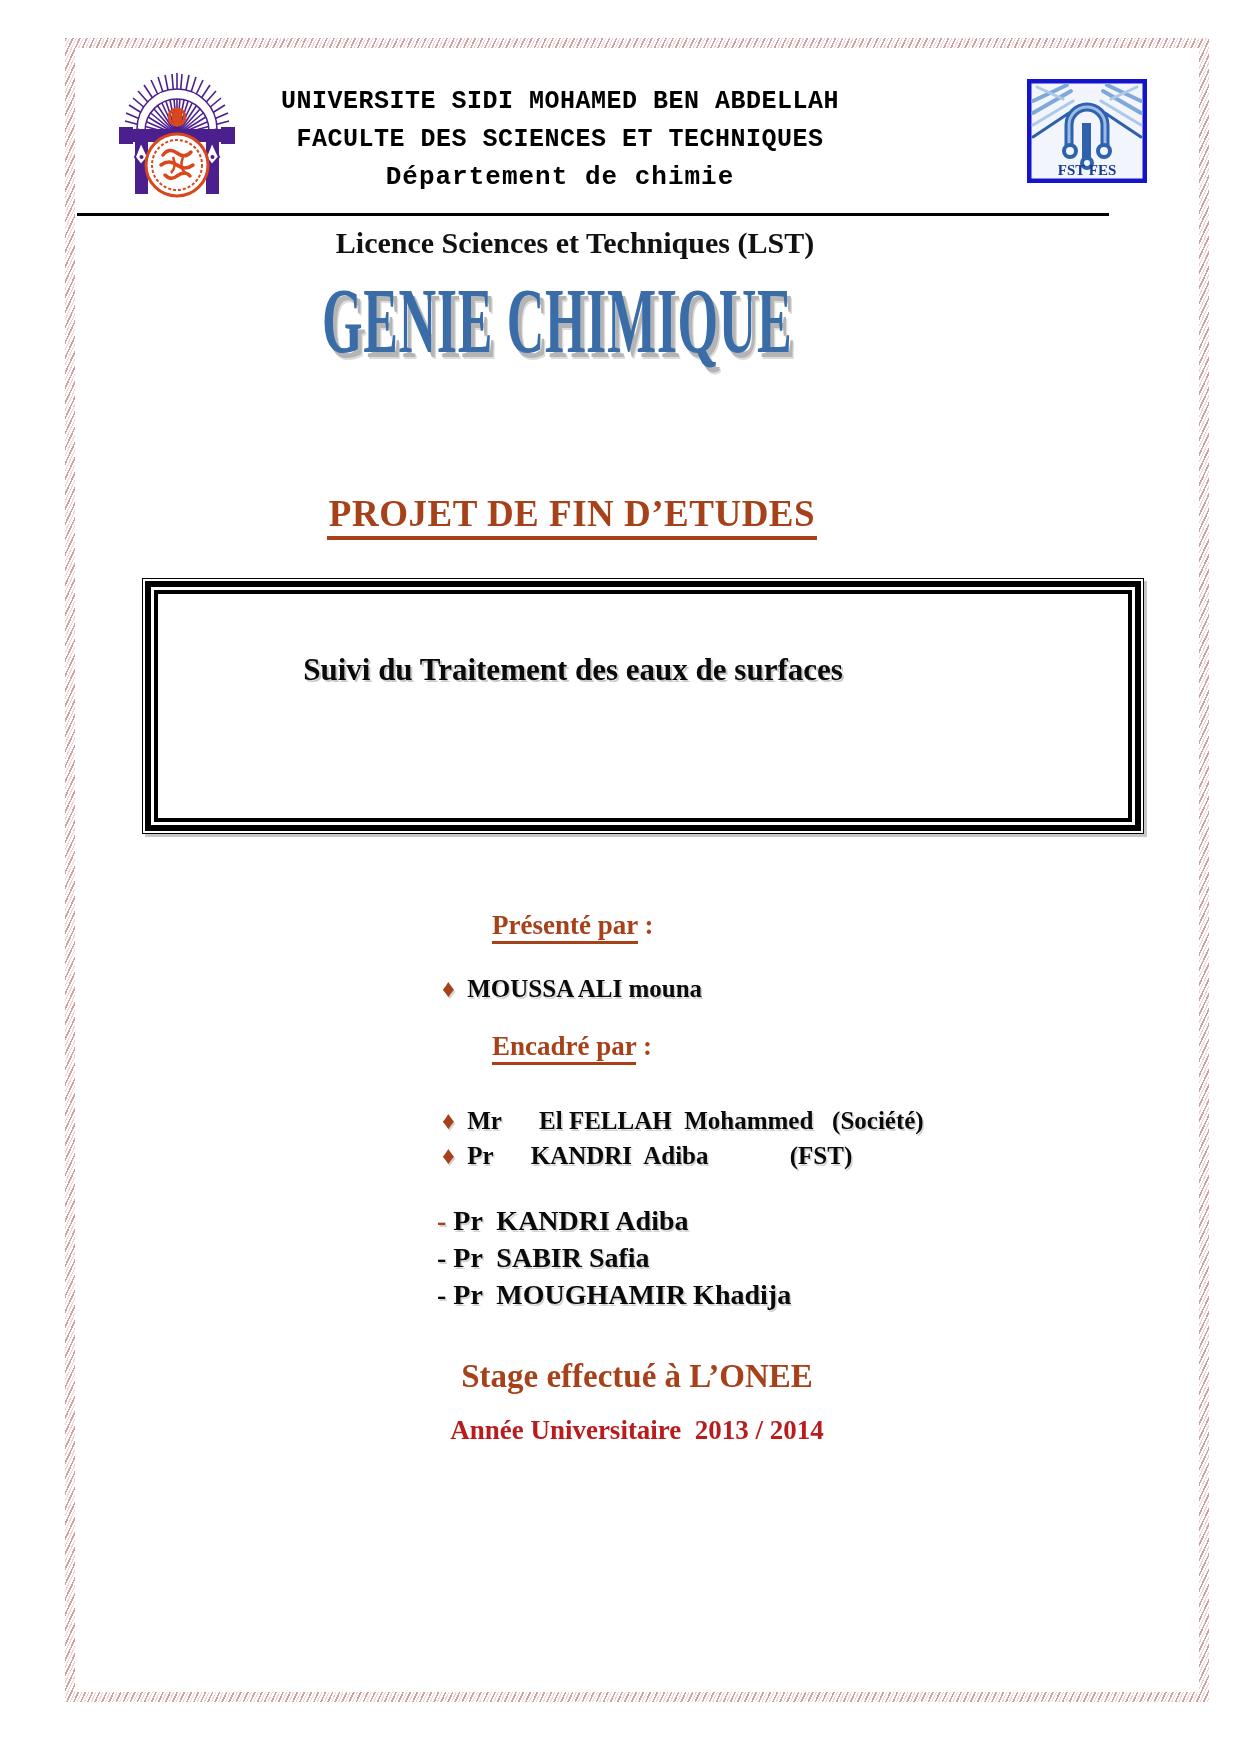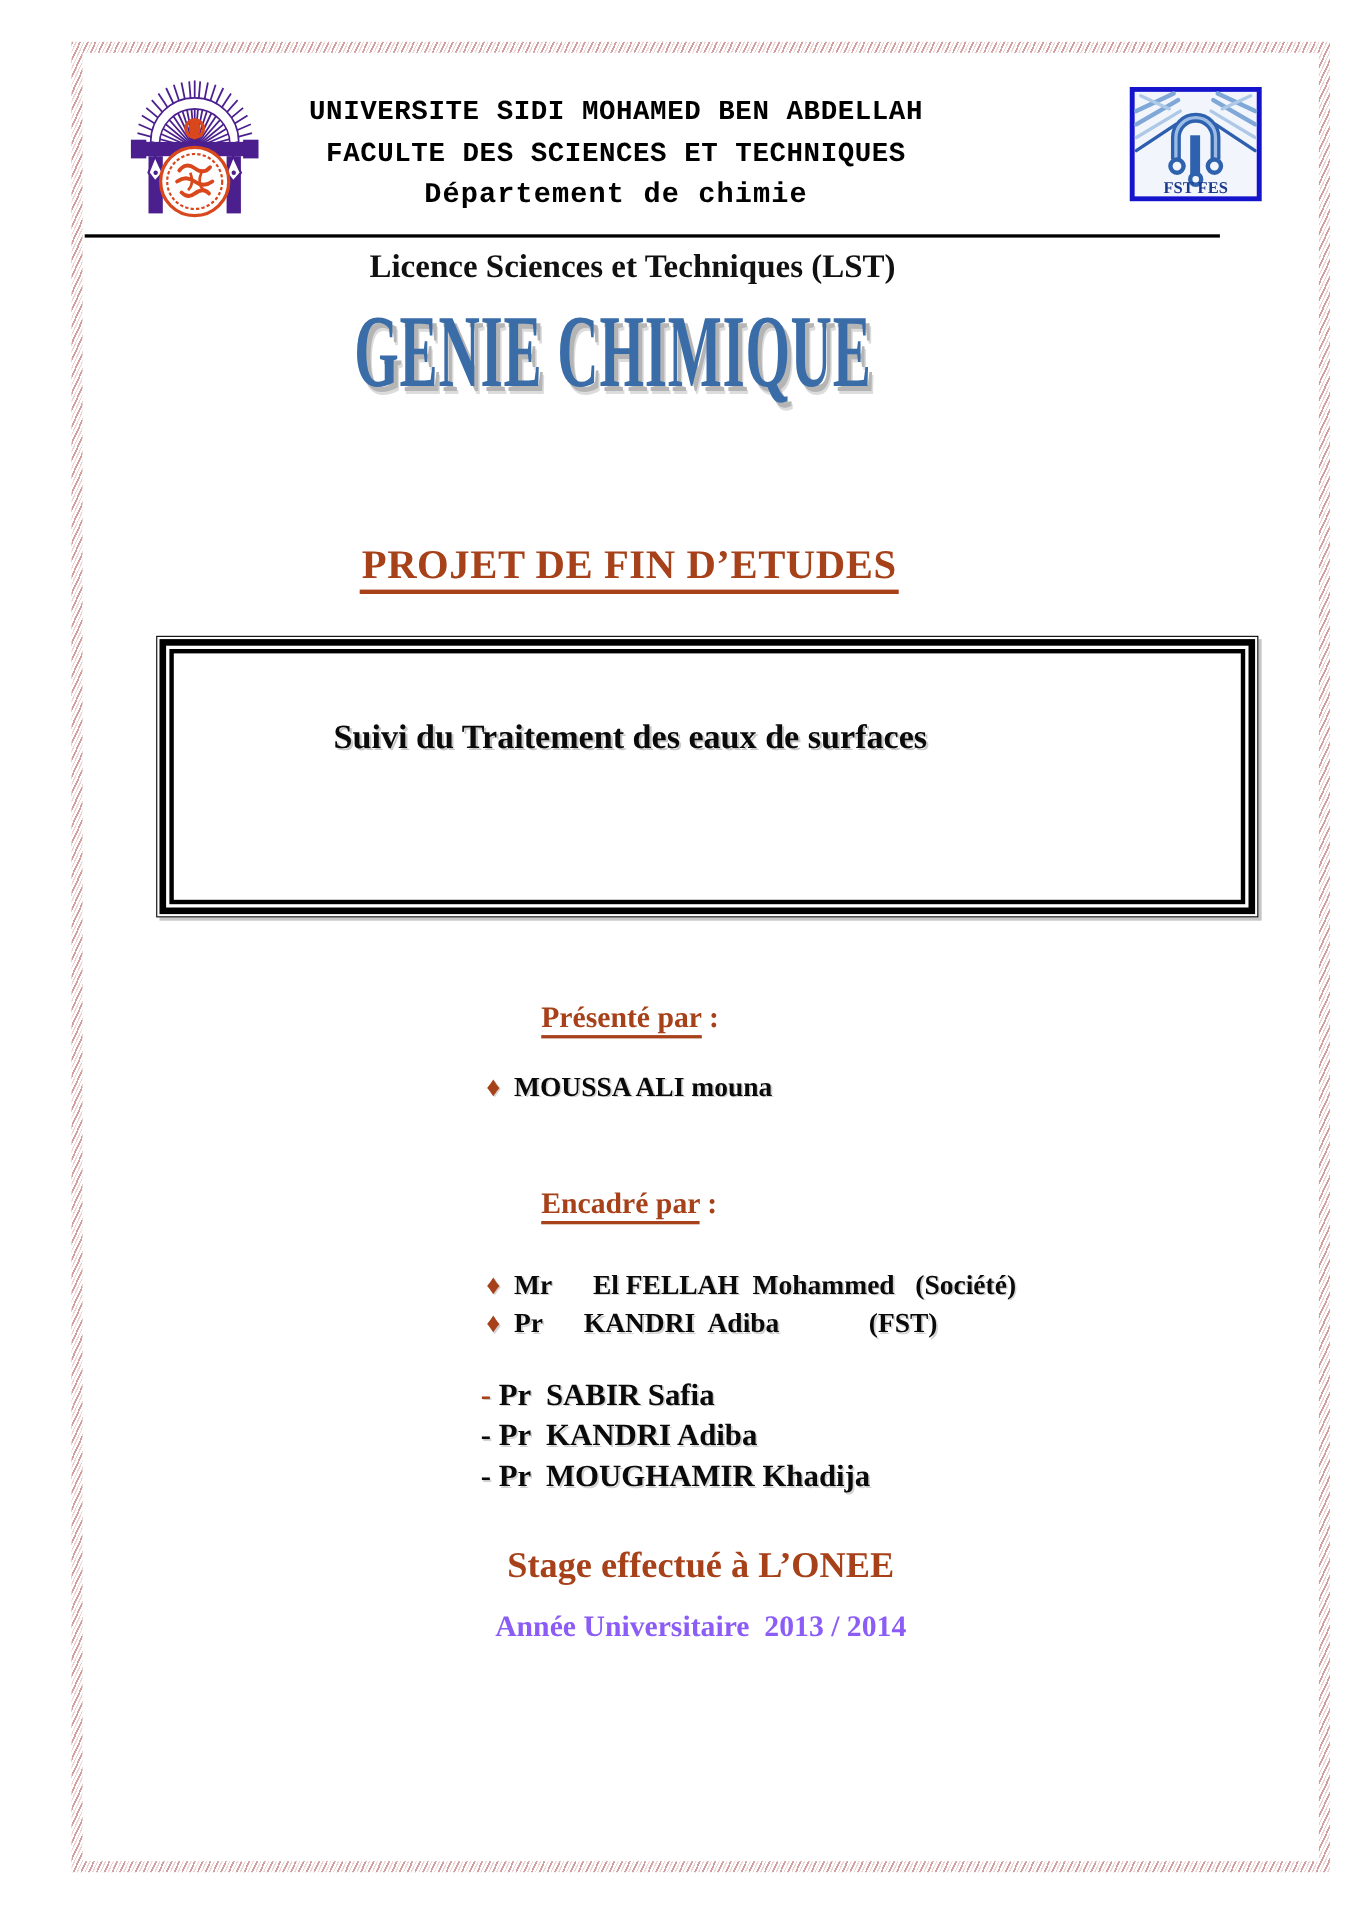--- a/index.html
+++ b/index.html
@@ -110,21 +110,21 @@
   }
   .section-heading .underlined { border-bottom: 3px solid; padding-bottom: 1px; }
   .presented-heading { margin-top: 76px; }
   .bullet-line {
     font-size: 25px; font-weight: bold; color: #0a0a0a;
     padding-left: 367px;
     white-space: pre;
     text-shadow: 1.5px 1.5px 0 #d4d4d4;
   }
   .presented-name { margin-top: 34px; }
-  .supervised-heading { margin-top: 76px; }
+  .supervised-heading { margin-top: 28px; }
   .supervised-entries { margin-top: 42px; }
   .supervised-entries .bullet-line { line-height: 1.38; }
   .bullet { font-weight: bold; }
   
   .defense-intro {
     margin-top: 66px;
     text-align: center;
     font-size: 28px; font-weight: bold;
     white-space: pre;
   }
@@ -279,22 +279,22 @@
 
     <div class="section-heading supervised-heading accent" style="color: rgb(166, 65, 26);"><span class="underlined">Encadré par</span><span> :</span></div>
 
     <div class="supervised-entries">
       <div class="bullet-line"><span class="bullet accent" style="color: rgb(166, 65, 26);">♦</span><span>  </span><span>Mr      El FELLAH  Mohammed   (Société)</span></div>
       <div class="bullet-line"><span class="bullet accent" style="color: rgb(166, 65, 26);">♦</span><span>  </span><span>Pr      KANDRI  Adiba             (FST)</span></div>
     </div>
 
 
     <div class="jury-list">
+      <div class="jury-row"><span class="dash">-</span><span> Pr  KANDRI Adiba</span></div>
       <div class="jury-row"><span class="dash">-</span><span> Pr  SABIR Safia</span></div>
-      <div class="jury-row"><span class="dash">-</span><span> Pr  KANDRI Adiba</span></div>
       <div class="jury-row"><span class="dash">-</span><span> Pr  MOUGHAMIR Khadija</span></div>
     </div>
 
     <div class="internship accent" style="color: rgb(166, 65, 26);">Stage effectué à L’ONEE</div>
-    <div class="academic-year accent" style="color: #8b5cf6;">Année Universitaire  2013 / 2014</div>
+    <div class="academic-year accent" style="color: #b91c1c;">Année Universitaire  2013 / 2014</div>
 
   </div>
 </div>
 
 </body></html>

